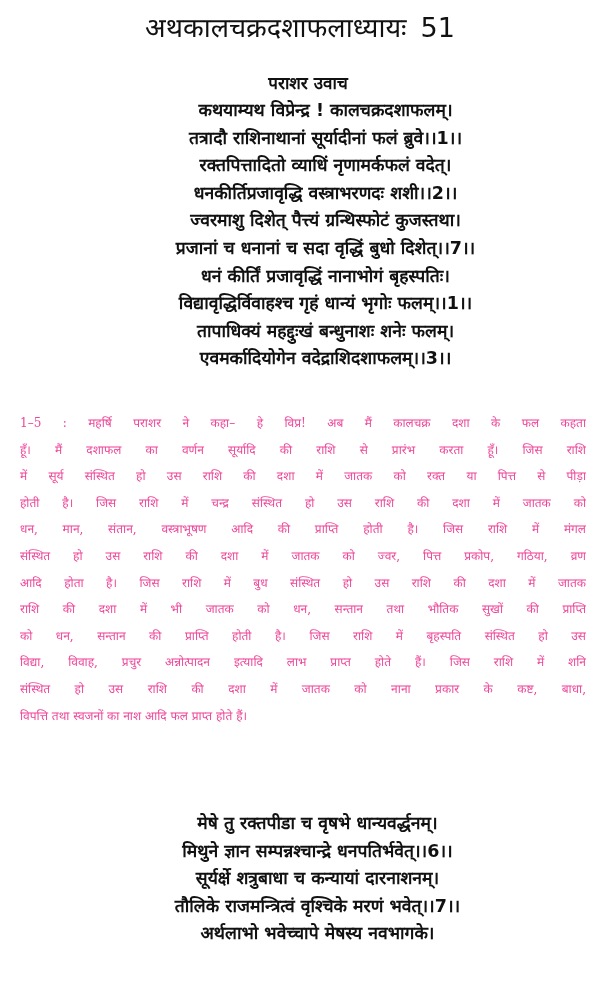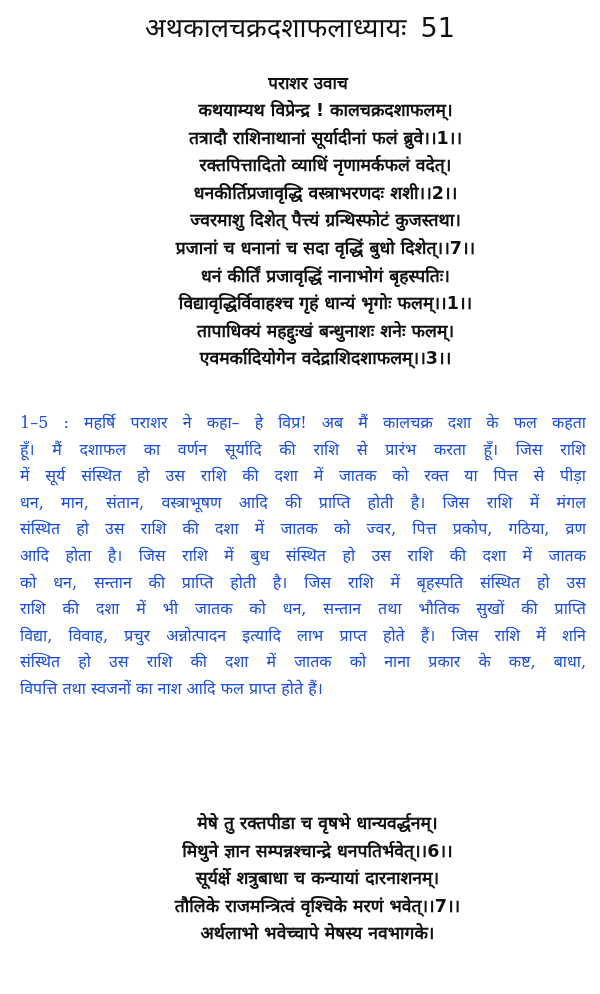--- a/index.html
+++ b/index.html
@@ -66,23 +66,23 @@
     }
     .verses-2 {
       top: 810px;
     }
     .commentary {
       position: absolute;
       left: 20px;
       top: 410px;
       width: 566px;
       font-family: "DejaVu Serif", serif;
-      font-size: 16px;
+      font-size: 12px;
       line-height: 26.6px;
-      color: #1d4ed8;
+      color: #ec4899;
       text-align: justify;
       text-align-last: left;
     }
     .commentary .comment-line {
       display: block;
       height: 26.6px;
       text-align: justify;
       text-align-last: justify;
       white-space: nowrap;
       overflow: hidden;
@@ -111,25 +111,26 @@
     <span class="verse-line">धनं कीर्तिं प्रजावृद्धिं नानाभोगं बृहस्पतिः।</span>
     <span class="verse-line">विद्यावृद्धिर्विवाहश्च गृहं धान्यं भृगोः फलम्।।1।।</span>
     <span class="verse-line">तापाधिक्यं महद्दुःखं बन्धुनाशः शनेः फलम्।</span>
     <span class="verse-line">एवमर्कादियोगेन वदेद्राशिदशाफलम्।।3।।</span>
   </div>
 
   <div class="commentary">
     <span class="comment-line">1–5 : महर्षि पराशर ने कहा– हे विप्र! अब मैं कालचक्र दशा के फल कहता</span>
     <span class="comment-line">हूँ। मैं दशाफल का वर्णन सूर्यादि की राशि से प्रारंभ करता हूँ। जिस राशि</span>
     <span class="comment-line">में सूर्य संस्थित हो उस राशि की दशा में जातक को रक्त या पित्त से पीड़ा</span>
+    <span class="comment-line">होती है। जिस राशि में चन्द्र संस्थित हो उस राशि की दशा में जातक को</span>
     <span class="comment-line">धन, मान, संतान, वस्त्राभूषण आदि की प्राप्ति होती है। जिस राशि में मंगल</span>
     <span class="comment-line">संस्थित हो उस राशि की दशा में जातक को ज्वर, पित्त प्रकोप, गठिया, व्रण</span>
     <span class="comment-line">आदि होता है। जिस राशि में बुध संस्थित हो उस राशि की दशा में जातक</span>
+    <span class="comment-line">राशि की दशा में भी जातक को धन, सन्तान तथा भौतिक सुखों की प्राप्ति</span>
     <span class="comment-line">को धन, सन्तान की प्राप्ति होती है। जिस राशि में बृहस्पति संस्थित हो उस</span>
-    <span class="comment-line">राशि की दशा में भी जातक को धन, सन्तान तथा भौतिक सुखों की प्राप्ति</span>
     <span class="comment-line">विद्या, विवाह, प्रचुर अन्नोत्पादन इत्यादि लाभ प्राप्त होते हैं। जिस राशि में शनि</span>
     <span class="comment-line">संस्थित हो उस राशि की दशा में जातक को नाना प्रकार के कष्ट, बाधा,</span>
     <span class="comment-line last">विपत्ति तथा स्वजनों का नाश आदि फल प्राप्त होते हैं।</span>
   </div>
 
   <div class="verse-block verses-2">
     <span class="verse-line">मेषे तु रक्तपीडा च वृषभे धान्यवर्द्धनम्।</span>
     <span class="verse-line">मिथुने ज्ञान सम्पन्नश्चान्द्रे धनपतिर्भवेत्।।6।।</span>
     <span class="verse-line">सूर्यर्क्षे शत्रुबाधा च कन्यायां दारनाशनम्।</span>
     <span class="verse-line">तौलिके राजमन्त्रित्वं वृश्चिके मरणं भवेत्।।7।।</span>

